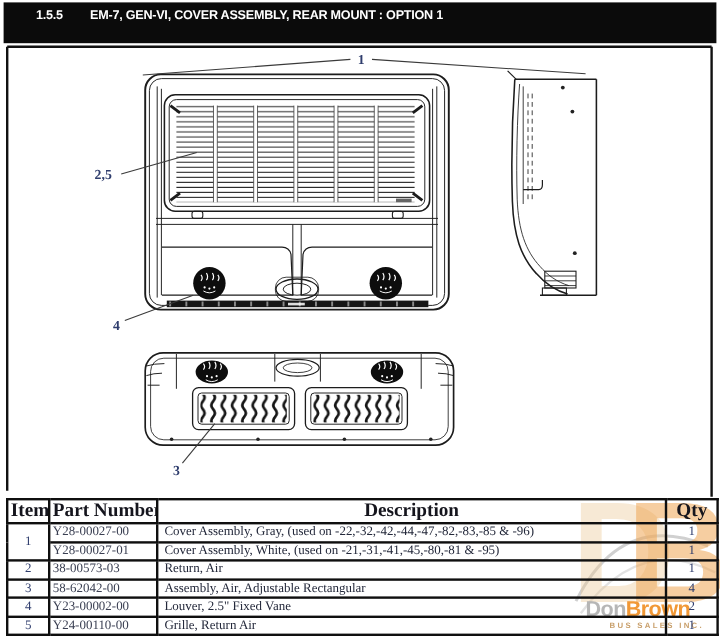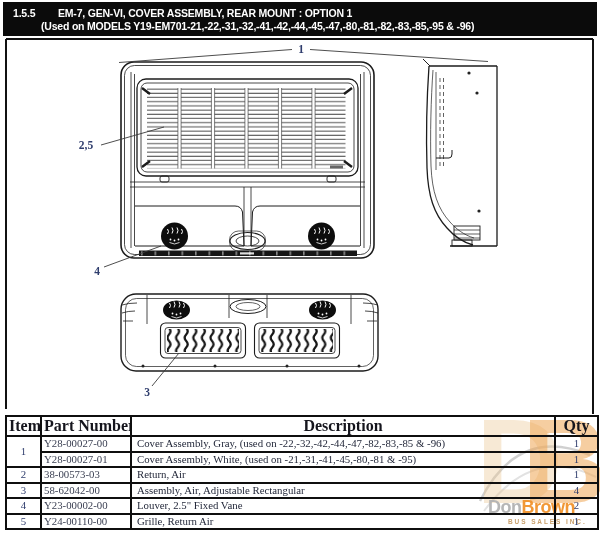--- a/index.html
+++ b/index.html
@@ -1,21 +1,21 @@
 <!DOCTYPE html>
 <html><head>
 <meta charset="utf-8">
 <style>
   html,body{margin:0;padding:0;background:#fff;}
   #page{position:relative;width:600px;height:537px;background:#fff;overflow:hidden;
         font-family:"Liberation Sans",sans-serif;}
   
   .hdr{position:absolute;left:3px;top:2px;width:594px;height:34px;background:#0b0b0b;
        color:#fff;font-weight:700;font-size:10.5px;letter-spacing:-0.2px;}
-  .hdr .l1{position:absolute;left:10px;top:5px;white-space:nowrap;}
+  .hdr .l1{position:absolute;left:27px;top:5px;white-space:nowrap;}
   .hdr .l1 .sec{display:inline-block;width:45px;}
   .hdr .l2{position:absolute;left:38px;top:18px;white-space:nowrap;}
   
   #diag{position:absolute;left:0;top:0;z-index:2;}
   
   .wm{position:absolute;left:478px;top:415px;width:122px;height:122px;z-index:0;
       pointer-events:none;}
   .wm .d{position:absolute;left:-2px;top:-14px;font-size:120px;line-height:1;font-weight:800;
          color:rgba(236,200,150,0.40);}
   .wm .b{position:absolute;left:44px;top:-14px;font-size:120px;line-height:1;font-weight:800;
@@ -42,21 +42,20 @@
 </style>
 </head>
 <body>
 
 <div id="page">
 
   <div class="hdr">
     <div class="l1">
       <span class="sec">1.5.5</span><span>EM-7, GEN-VI, COVER ASSEMBLY, REAR MOUNT : OPTION 1</span>
     </div>
-    <div class="l2">(Used on MODELS Y19-EM701-21,-22,-31,-32,-41,-42,-44,-45,-47,-80,-81,-82,-83,-85,-95 &amp; -96)</div>
   </div>
 
   <div class="wm">
     <svg width="122" height="122" viewBox="0 0 122 122">
       <path d="M2,86 Q40,10 112,40" stroke="rgba(170,170,170,0.55)" stroke-width="2.5" fill="none"></path>
       <path d="M6,96 Q55,30 118,62" stroke="rgba(190,190,190,0.45)" stroke-width="2" fill="none"></path>
     </svg>
     <span class="d">D</span>
     <span class="b">B</span>
     <div class="name">

